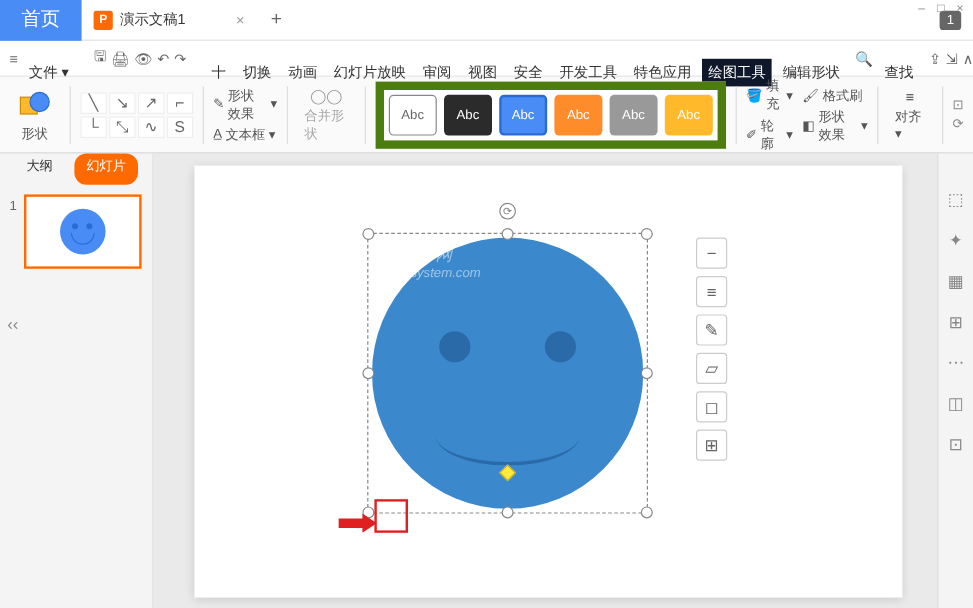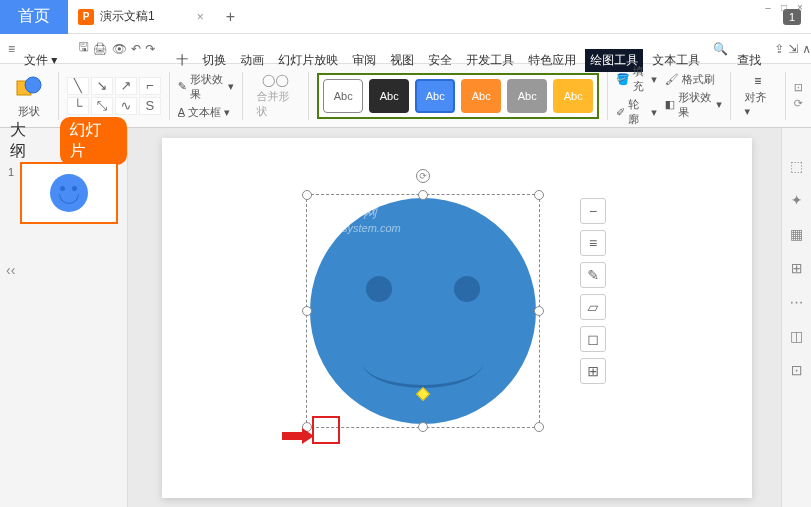--- a/index.html
+++ b/index.html
@@ -25,32 +25,32 @@
 
 .toolbar { height: 64px; display: flex; align-items: center; padding: 4px 8px; gap: 8px; border-bottom: 1px solid #d0d0d0; background: #fafafa; }
 .tool-group { display: flex; flex-direction: column; align-items: center; gap: 2px; padding: 0 6px; }
 .vsep { width: 1px; height: 48px; background: #ddd; }
 .shape-big { width: 30px; height: 30px; display: flex; align-items: center; justify-content: center; }
 .shape-label { font-size: 11px; color: #555; }
 .line-grid { display: grid; grid-template-columns: repeat(4, 22px); gap: 2px; }
 .line-cell { width: 22px; height: 18px; border: 1px solid #eee; display: flex; align-items: center; justify-content: center; font-size: 13px; color: #666; background: #fff; }
 .btn-stack { display: flex; flex-direction: column; gap: 3px; font-size: 11px; color: #555; }
 .btn-row { display: flex; align-items: center; gap: 3px; cursor: pointer; }
-.style-gallery { display: flex; gap: 6px; padding: 4px; border: 2px solid #4d7c0f; background: #fff; }
+.style-gallery { display: flex; gap: 6px; padding: 4px; border: 7px solid #4d7c0f; background: #fff; }
 .style-box { width: 40px; height: 34px; border-radius: 4px; display: flex; align-items: center; justify-content: center; font-size: 11px; color: #fff; }
 .s1 { background: #fff; border: 1px solid #888; color: #666; }
 .s2 { background: #2b2b2b; }
 .s3 { background: #4a8cf5; border: 2px solid #2a6cd5; }
 .s4 { background: #ff8c2b; }
 .s5 { background: #999; }
 .s6 { background: #ffb92b; }
 
 .workspace { position: absolute; top: 128px; left: 0; right: 30px; bottom: 0; display: flex; }
 .leftpane { width: 128px; background: #f4f4f4; border-right: 1px solid #ddd; display: flex; flex-direction: column; }
-.pane-tabs { height: 26px; display: flex; align-items: center; justify-content: center; gap: 8px; font-size: 16px; }
+.pane-tabs { height: 26px; display: flex; justify-content: center; gap: 8px; font-size: 11px; }
 .pane-tab { padding: 3px 10px; border-radius: 10px; cursor: pointer; }
 .pane-tab.active { background: #ff6a00; color: #fff; }
 .pane-nav { position: absolute; left: 6px; top: 134px; font-size: 14px; color: #888; }
 .thumb { margin: 8px 8px 0 20px; width: 98px; height: 62px; border: 2px solid #ff6a00; background: #fff; position: relative; display: flex; align-items: center; justify-content: center; }
 .thumb-num { position: absolute; left: -14px; top: 2px; font-size: 11px; color: #666; }
 .mini-face { width: 38px; height: 38px; background: #4a8cf5; border-radius: 50%; position: relative; }
 .mini-eye { width: 5px; height: 5px; background: #2a6cd5; border-radius: 50%; position: absolute; top: 12px; }
 .mini-smile { position: absolute; width: 20px; height: 10px; border: 1.5px solid #2a6cd5; border-top: none; border-radius: 0 0 20px 20px; left: 9px; top: 20px; }
 
 .canvas-area { flex: 1; background: #eaeaea; position: relative; overflow: hidden; }
@@ -108,21 +108,21 @@
   <span class="menu-item">⼗</span>
   <span class="menu-item">切换</span>
   <span class="menu-item">动画</span>
   <span class="menu-item">幻灯片放映</span>
   <span class="menu-item">审阅</span>
   <span class="menu-item">视图</span>
   <span class="menu-item">安全</span>
   <span class="menu-item">开发工具</span>
   <span class="menu-item">特色应用</span>
   <span class="menu-item active">绘图工具</span>
-  <span class="menu-item">文本工具</span>
+  <span class="menu-item">编辑形状</span>
   <span style="width:10px"></span>
   <span class="icon-btn">🔍</span>
   <span class="menu-item">查找</span>
   <span style="flex:1"></span>
   <span class="icon-btn">⇪</span>
   <span class="icon-btn">⇲</span>
   <span class="icon-btn">∧</span>
 </div>
 
 <div class="toolbar">

